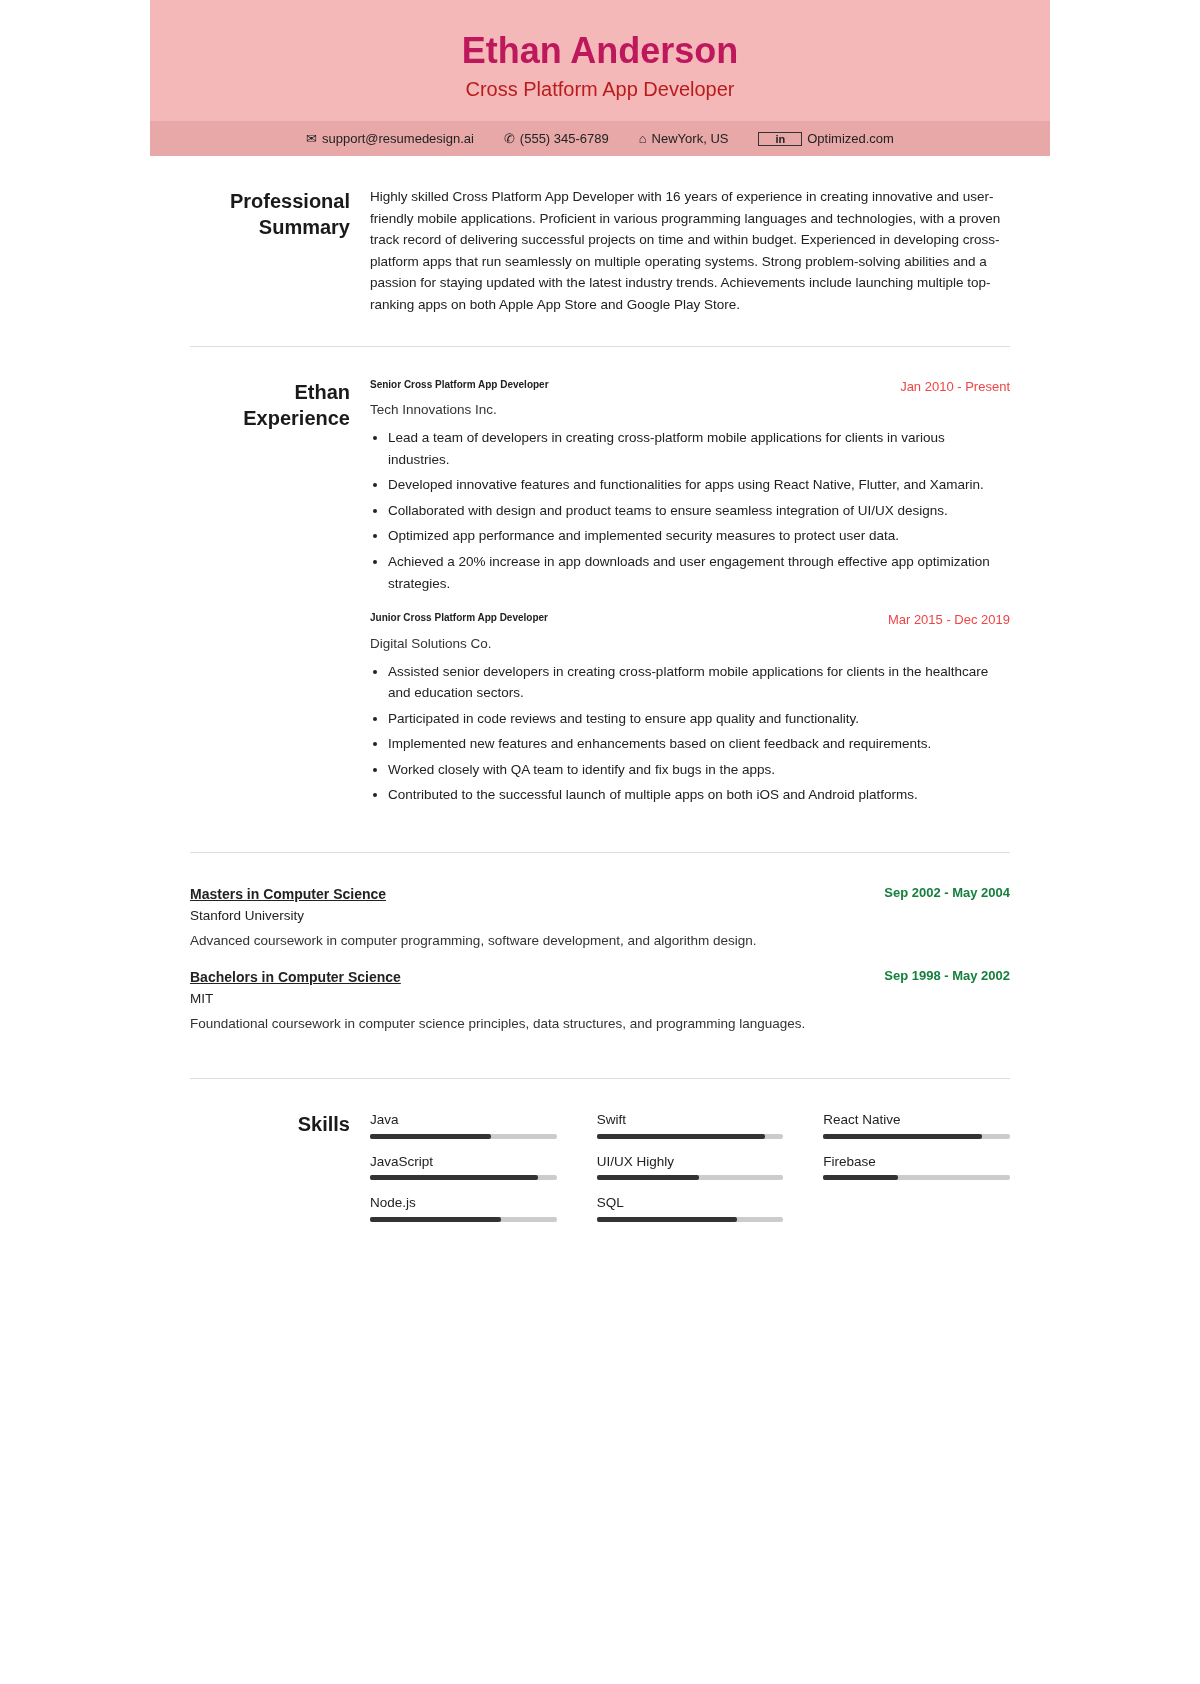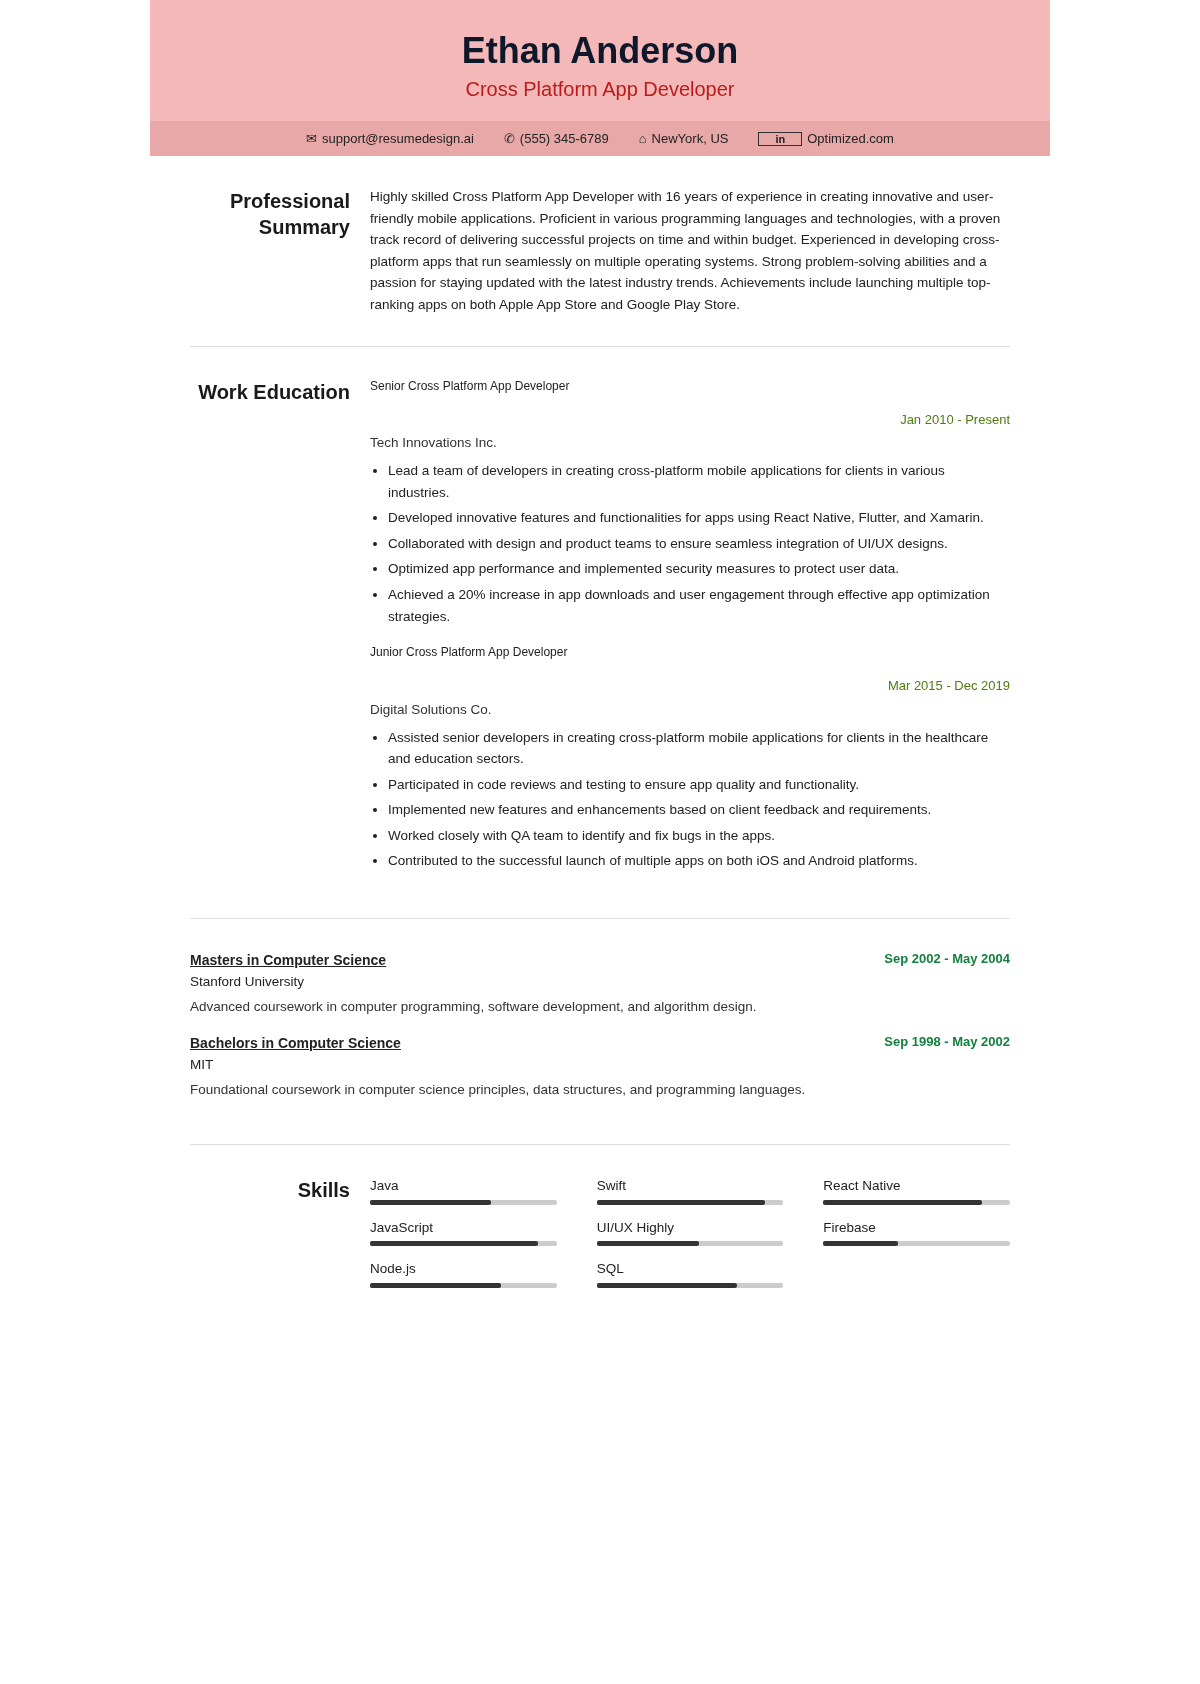--- a/index.html
+++ b/index.html
@@ -12,21 +12,21 @@
     }
 
     .header-top {
       background: #f4b8b8;
       padding: 30px 20px 20px;
       text-align: center;
     }
     .header-top h1 {
       font-size: 36px;
       font-weight: bold;
-      color: #0f172a;
+      color: #be185d;
       margin-bottom: 6px;
     }
     .header-top h2 {
       font-size: 20px;
       font-weight: normal;
       color: #b91c1c;
     }
 
     .contact-bar {
       background: #e8a8a8;
@@ -78,28 +78,27 @@
     }
 
     
     .job-header {
       display: flex;
       justify-content: space-between;
       align-items: flex-start;
       margin-bottom: 2px;
     }
     .job-title {
-      font-weight: normal;
-      font-size: 12px;
+      font-weight: bold;
+      font-size: 10px;
     }
     .job-date {
       font-size: 13px;
-      color: #4d7c0f;
+      color: #ef4444;
       white-space: nowrap;
-      margin-top: 33px;
     }
     .job-company {
       font-size: 13.5px;
       margin-bottom: 6px;
       color: #333;
     }
     .job-bullets {
       padding-left: 18px;
       margin-bottom: 16px;
     }
@@ -190,21 +189,21 @@
 <div class="content">
 
   <div class="section">
     <div class="section-label">Professional Summary</div>
     <div class="section-content">Highly skilled Cross Platform App Developer with 16 years of experience in creating innovative and user-friendly mobile applications. Proficient in various programming languages and technologies, with a proven track record of delivering successful projects on time and within budget. Experienced in developing cross-platform apps that run seamlessly on multiple operating systems. Strong problem-solving abilities and a passion for staying updated with the latest industry trends. Achievements include launching multiple top-ranking apps on both Apple App Store and Google Play Store.</div>
   </div>
 
   <hr class="section-divider">
 
   <div class="section">
-    <div class="section-label">Work Education</div>
+    <div class="section-label">Ethan Experience</div>
     <div class="section-content" id="work-content">
         <div>
           <div class="job-header">
             <span class="job-title">Senior Cross Platform App Developer</span>
             <span class="job-date">Jan 2010 - Present</span>
           </div>
           <div class="job-company">Tech Innovations Inc.</div>
           <ul class="job-bullets">
             <li>Lead a team of developers in creating cross-platform mobile applications for clients in various industries.</li>
             <li>Developed innovative features and functionalities for apps using React Native, Flutter, and Xamarin.</li>

